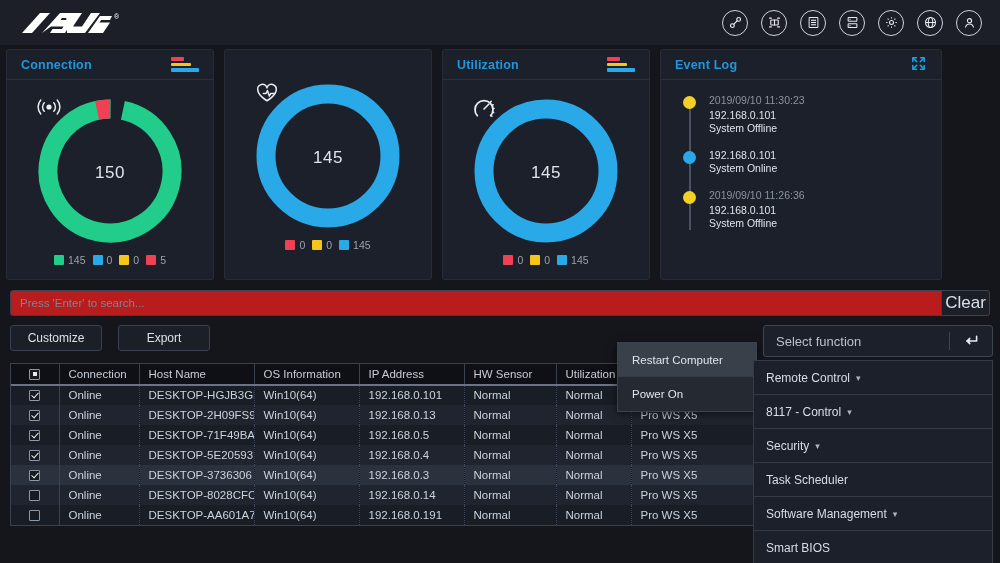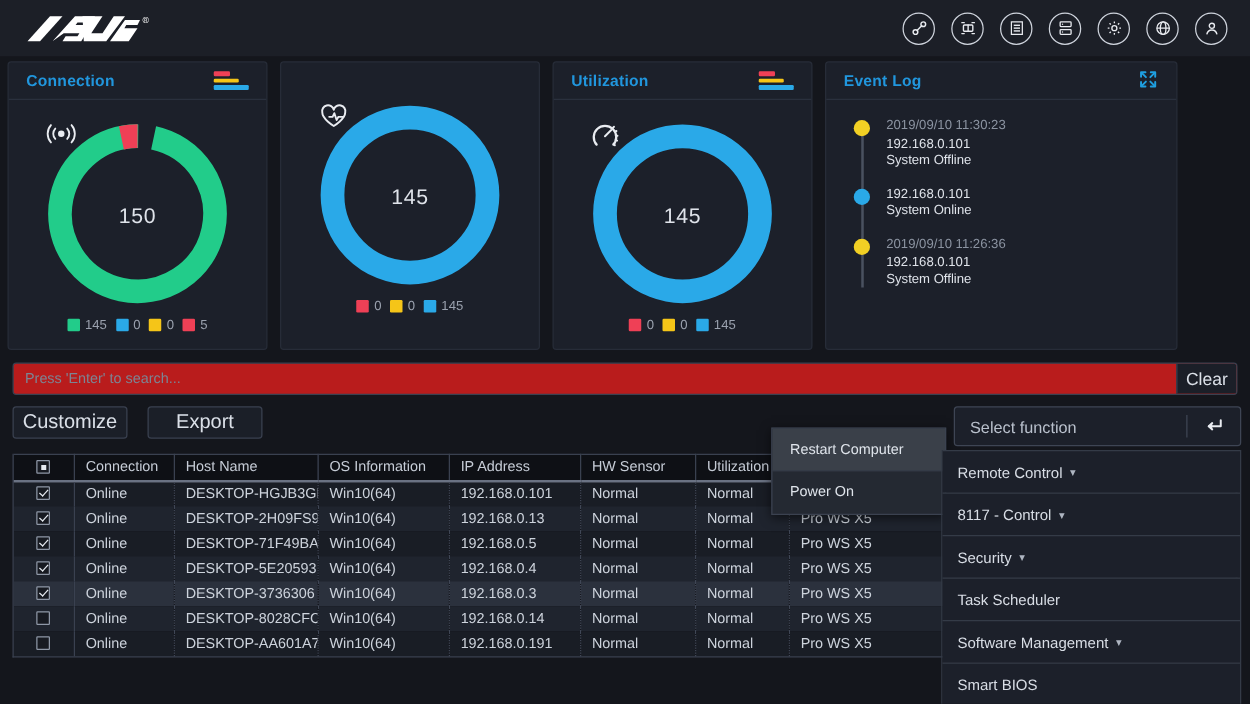--- a/index.html
+++ b/index.html
@@ -91,27 +91,27 @@
   }
   .searchbox input {
     flex:1; background:transparent; border:none; outline:none;
     color:#c9cfd9; font-size:11.5px; padding:0 9px;
     font-family:"Liberation Sans", sans-serif;
   }
   .searchbox input::placeholder { color:#7c8594; }
   .clearbtn {
     width:48px; border-left:1px solid #3a4150;
     display:flex; align-items:center; justify-content:center;
-    color:#dbe0e8; font-size:14px; cursor:pointer; background:#1b1f28;
+    color:#dbe0e8; font-size:17px; cursor:pointer; background:#1b1f28;
   }
 
   .btnrow { padding:9px 10px 0 10px; display:flex; gap:16px; }
   .btn {
     width:92px; height:26px; border:1px solid #3a4150; border-radius:3px;
-    background:#1b1f28; color:#dbe0e8; font-size:16px;
+    background:#1b1f28; color:#dbe0e8; font-size:12px;
     display:flex; align-items:center; justify-content:center; cursor:pointer;
     font-family:"Liberation Sans", sans-serif;
   }
 
   
   .tablewrap { margin:12px 10px 0 10px; border:1px solid #3a4150; border-top:none; }
   table { border-collapse:collapse; width:100%; table-layout:fixed; }
   thead th {
     background:#0e1015; color:#c6ccd6; font-weight:normal;
     font-size:11.5px; text-align:left; height:21px; padding:0 9px;

